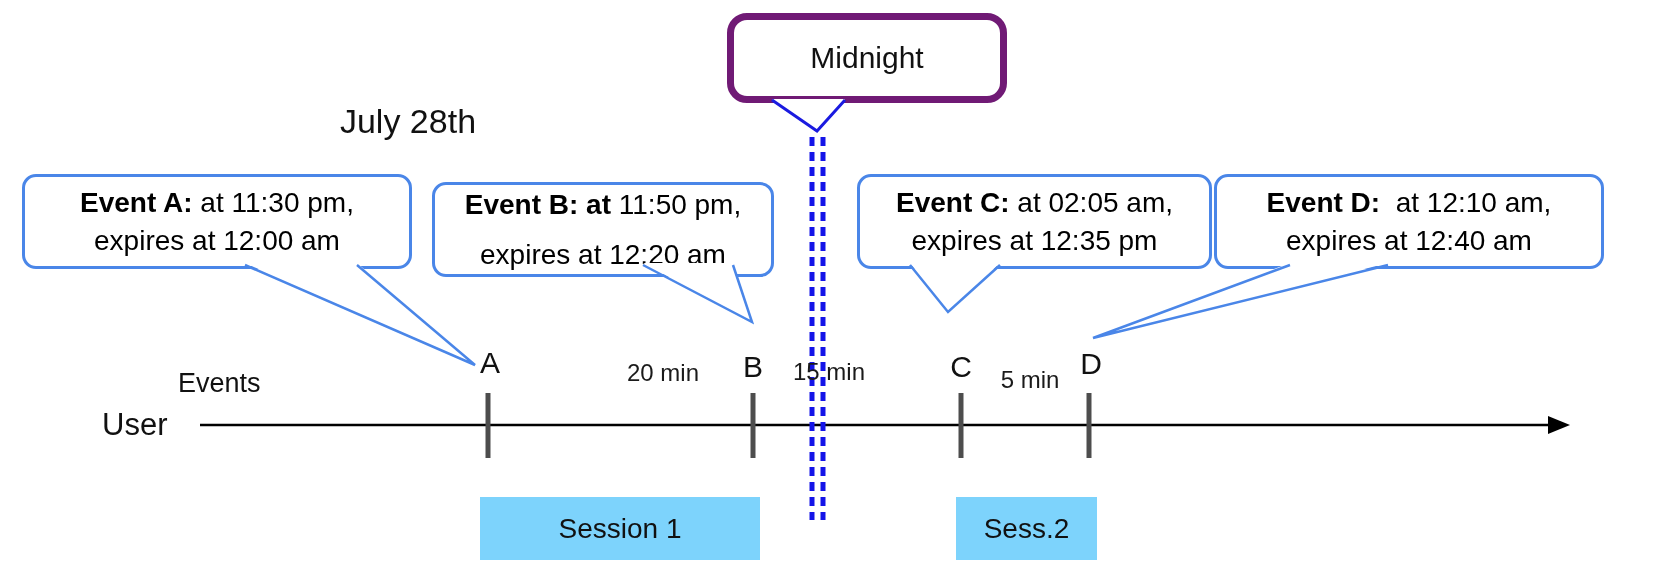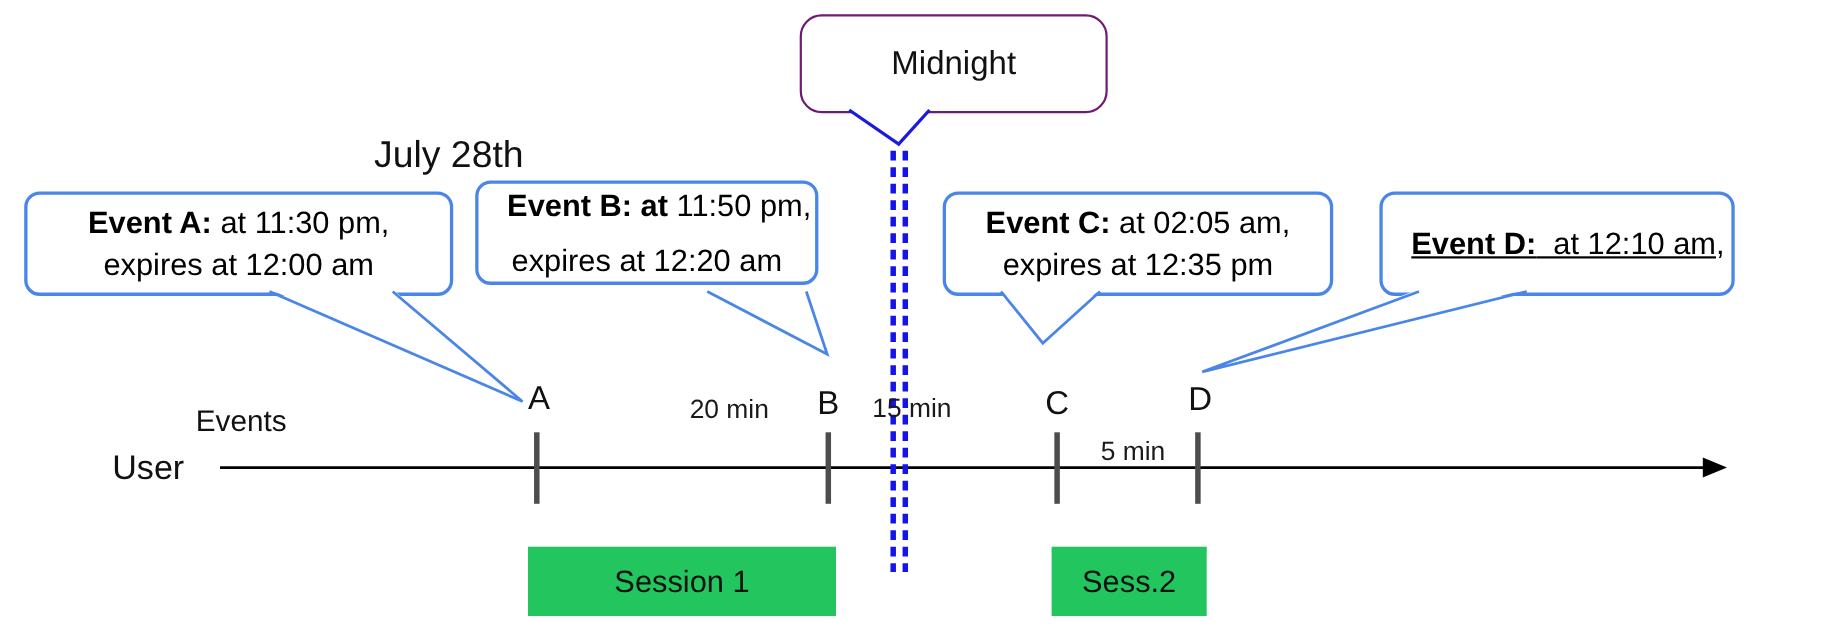--- a/index.html
+++ b/index.html
@@ -2,42 +2,42 @@
 <html><head>
 <meta charset="utf-8">
 <style>
   html,body{margin:0;padding:0;background:#ffffff;}
   .stage{
     position:relative;width:1668px;height:578px;background:#ffffff;
     font-family:"Liberation Sans",sans-serif;color:#000;overflow:hidden;
   }
   .abs{position:absolute;}
   svg.layer{position:absolute;left:0;top:0;pointer-events:none;}
-  .date-label{font-size:34px;color:#111;text-align:center;width:260px;margin-top:20px;}
+  .date-label{font-size:34px;color:#111;text-align:center;width:260px;}
   .bubble{
     position:absolute;background:#fff;border:3px solid #4a86e8;border-radius:14px;
     display:flex;flex-direction:column;justify-content:center;
     padding:0 26px;box-sizing:border-box;font-size:28px;line-height:38px;color:#000;
     z-index:2;
     text-align:center;
   }
   .bubble .line{white-space:pre;}
   .bubble b{font-weight:bold;}
   .midnight{
     position:absolute;left:727px;top:13px;width:280px;height:90px;
-    background:#fff;border:2px solid #701a75;border-radius:20px;
+    background:#fff;border:7px solid #701a75;border-radius:20px;
     display:flex;align-items:center;justify-content:center;
     font-size:30px;color:#111;box-sizing:border-box;z-index:2;
   }
   .tick-label{font-size:30px;color:#111;text-align:center;width:44px;z-index:2;}
   .interval-label{font-size:24px;color:#1a1a1a;text-align:center;width:130px;z-index:2;}
   .axis-label{font-size:27px;color:#111;z-index:2;margin-top:15px;}
   .user-label{font-size:31px;color:#111;z-index:2;}
   .session{
-    position:absolute;top:497px;height:63px;background:#22c55e;
+    position:absolute;top:497px;height:63px;background:#7dd3fc;
     display:flex;align-items:center;justify-content:center;
     font-size:28px;color:#111;z-index:2;
   }
 </style>
 </head>
 <body>
 
 <div class="stage">
 
   <svg class="layer" width="1668" height="578" style="z-index:1">
@@ -57,43 +57,44 @@
   <div class="abs date-label" style="left:278px;top:102px;">July 28th</div>
 
   <div class="midnight">
     <span>Midnight</span>
   </div>
 
   <div class="bubble" style="left:22px;top:174px;width:390px;height:95px;">
     <div class="line"><b>Event A:</b><span> at 11:30 pm,</span></div>
     <div class="line">expires at 12:00 am</div>
   </div>
-  <div class="bubble" style="left:432px;top:164px;width:312px;height:95px;gap:12px;">
+  <div class="bubble" style="left:432px;top:182px;width:342px;height:95px;gap:12px;">
     <div class="line"><b>Event B: at</b><span> 11:50 pm,</span></div>
     <div class="line">expires at 12:20 am</div>
   </div>
   <div class="bubble" style="left:857px;top:174px;width:355px;height:95px;">
     <div class="line"><b>Event C:</b><span> at 02:05 am,</span></div>
     <div class="line">expires at 12:35 pm</div>
   </div>
-  <div class="bubble" style="left:1254px;top:174px;width:323px;height:95px;text-decoration:underline;">
+  <div class="bubble" style="left:1214px;top:174px;width:390px;height:95px;">
     <div class="line"><b>Event D:</b><span>  at 12:10 am,</span></div>
+    <div class="line">expires at 12:40 am</div>
   </div>
 
   <div class="abs axis-label" style="left:178px;top:353px;">Events</div>
   <div class="abs user-label" style="left:102px;top:407px;">User</div>
 
   <div class="abs tick-label" style="left:468px;top:346px;">A</div>
   <div class="abs tick-label" style="left:731px;top:350px;">B</div>
   <div class="abs tick-label" style="left:939px;top:350px;">C</div>
   <div class="abs tick-label" style="left:1069px;top:347px;">D</div>
 
   <div class="abs interval-label" style="left:598px;top:359px;">20 min</div>
   <div class="abs interval-label" style="left:764px;top:358px;">15 min</div>
-  <div class="abs interval-label" style="left:965px;top:366px;margin-top:31px;">5 min</div>
+  <div class="abs interval-label" style="left:965px;top:366px;">5 min</div>
 
   <div class="session" style="left:480px;width:280px;">
     <span>Session 1</span>
   </div>
   <div class="session" style="left:956px;width:141px;">
     <span>Sess.2</span>
   </div>
 
   <svg class="layer" width="1668" height="578" style="z-index:3">
 

